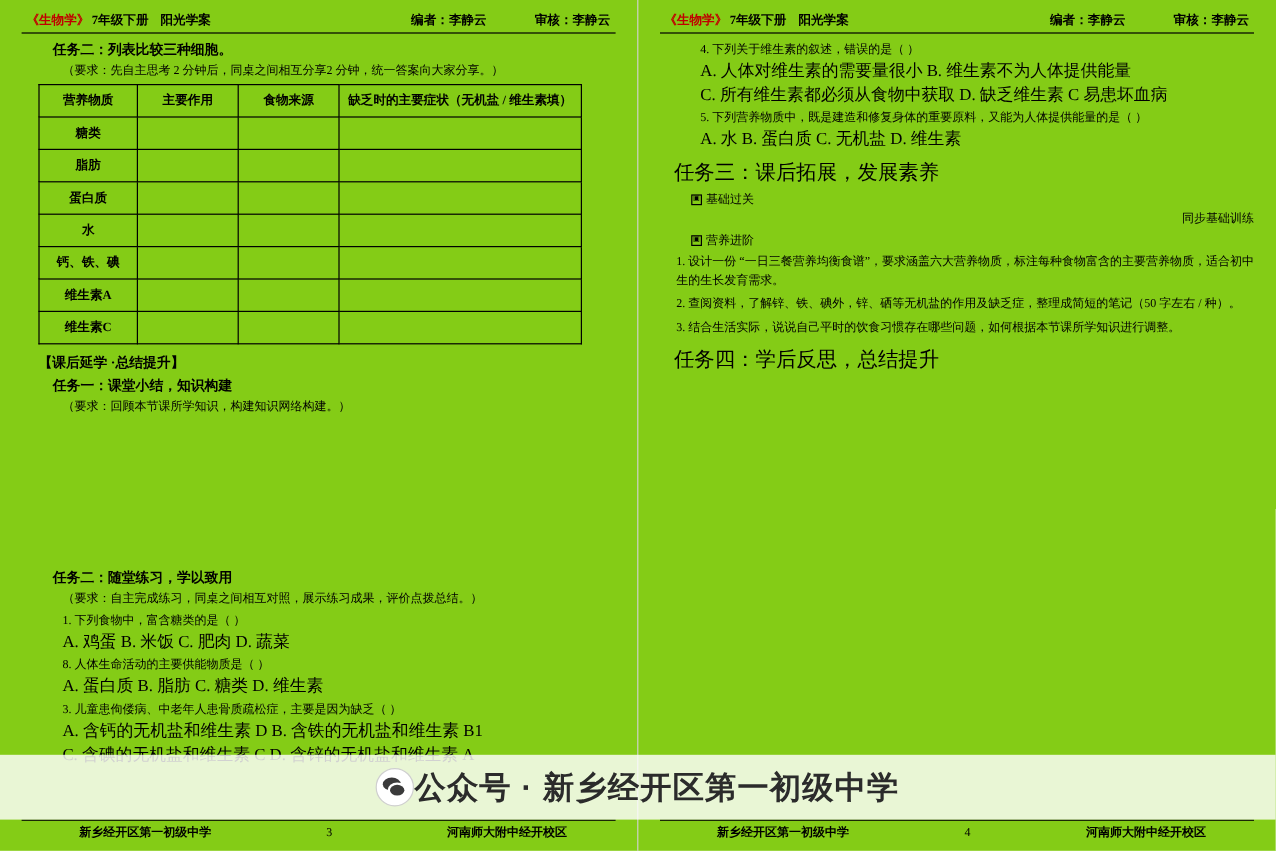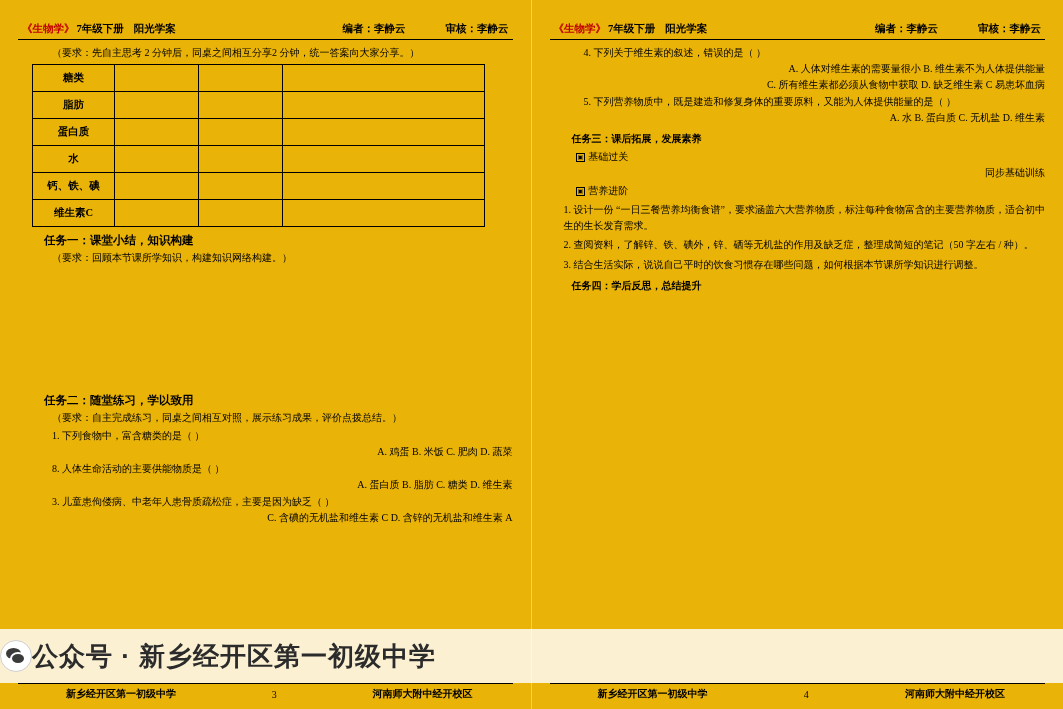--- a/index.html
+++ b/index.html
@@ -19,22 +19,22 @@
     display: flex;
     width: 1063px;
     height: 709px;
     box-sizing: border-box;
   }
   .page {
     position: relative;
     width: 636px;
     height: 709px;
     box-sizing: border-box;
-    padding: 20px 18px 0 18px;
-    background: #eab308;
+    padding: 8px 18px 0 18px;
+    background: #84cc16;
   }
   .page.left { border-right: 1px solid #cfcfcf; }
 
   .hdr {
     display: flex;
     align-items: baseline;
     font-size: 10.5px;
     font-weight: bold;
     padding: 2px 4px 3px 4px;
     border-bottom: 1px solid #000;
@@ -84,23 +84,22 @@
     margin: 8px 0 4px 14px;
   }
   .blank-gap { height: 120px; }
   .blank-gap-sm { height: 34px; }
 
   .q {
     font-size: 10px;
     margin: 3px 0 2px 34px;
   }
   .opts {
-    font-size: 10px;
+    font-size: 14px;
     margin: 2px 0 2px 34px;
-    text-align: right;
   }
   .bullet {
     font-size: 10px;
     margin: 4px 0 2px 26px;
   }
   .bullet .marker {
     display: inline-block;
     border: 1px solid #000;
     font-size: 6px;
     line-height: 7px;
@@ -113,23 +112,23 @@
     margin: 2px 0 2px 34px;
     text-align: right;
   }
   .para2 {
     font-size: 10px;
     margin: 4px 0 3px 14px;
     line-height: 1.55;
     text-align: justify;
   }
   .task-title2 {
-    font-size: 10px;
-    font-weight: bold;
-    margin: 7px 0 4px 22px;
+    font-size: 17px;
+    font-weight: normal;
+    margin: 7px 0 4px 12px;
   }
 
   .footer {
     position: absolute;
     left: 18px;
     right: 18px;
     bottom: 8px;
     border-top: 1px solid #000;
     padding-top: 3px;
     display: flex;
@@ -143,21 +142,21 @@
 
   
   .watermark {
     position: absolute;
     left: 0;
     right: 0;
     bottom: 26px;
     height: 54px;
     display: flex;
     align-items: center;
-    justify-content: flex-start;
+    justify-content: center;
     pointer-events: none;
     background: rgba(255,255,255,0.82);
   }
   .watermark .wm-logo {
     width: 30px;
     height: 30px;
     border-radius: 50%;
     background: #ffffff;
     border: 1px solid #cfcfcf;
     position: relative;
@@ -198,31 +197,38 @@
     <div class="hdr">
       <span class="subj">《生物学》</span>
       <span class="grade">7年级下册</span>
       <span class="course">阳光学案</span>
       <span class="who">
         <span>编者：李静云</span>
         <span>审核：李静云</span>
       </span>
     </div>
 
+    <div class="task-title">任务二：列表比较三种细胞。</div>
     <div class="req">（要求：先自主思考 2 分钟后，同桌之间相互分享2 分钟，统一答案向大家分享。）</div>
 
     <table class="nutrient">
       <colgroup>
           <col class="c1">
           <col class="c2">
           <col class="c3">
           <col class="c4">
         </colgroup>
       <tbody>
         <tr>
+          <td>营养物质</td>
+          <td>主要作用</td>
+          <td>食物来源</td>
+          <td>缺乏时的主要症状（无机盐 / 维生素填）</td>
+        </tr>
+        <tr>
           <td>糖类</td>
           <td></td>
           <td></td>
           <td></td>
         </tr>
         <tr>
           <td>脂肪</td>
           <td></td>
           <td></td>
           <td></td>
@@ -234,46 +240,54 @@
           <td></td>
         </tr>
         <tr>
           <td>水</td>
           <td></td>
           <td></td>
           <td></td>
         </tr>
         <tr>
           <td>钙、铁、碘</td>
+          <td></td>
+          <td></td>
+          <td></td>
+        </tr>
+        <tr>
+          <td>维生素A</td>
           <td></td>
           <td></td>
           <td></td>
         </tr>
         <tr>
           <td>维生素C</td>
           <td></td>
           <td></td>
           <td></td>
         </tr>
       </tbody>
     </table>
 
+    <div class="section-head">【课后延学 ·总结提升】</div>
     <div class="task-title">任务一：课堂小结，知识构建</div>
     <div class="req">（要求：回顾本节课所学知识，构建知识网络构建。）</div>
 
     <div class="blank-gap"></div>
 
     <div class="task-title">任务二：随堂练习，学以致用</div>
     <div class="req">（要求：自主完成练习，同桌之间相互对照，展示练习成果，评价点拨总结。）</div>
 
     <div class="q">1. 下列食物中，富含糖类的是（ ）</div>
     <div class="opts">A. 鸡蛋 B. 米饭 C. 肥肉 D. 蔬菜</div>
     <div class="q">8. 人体生命活动的主要供能物质是（ ）</div>
     <div class="opts">A. 蛋白质 B. 脂肪 C. 糖类 D. 维生素</div>
     <div class="q">3. 儿童患佝偻病、中老年人患骨质疏松症，主要是因为缺乏（ ）</div>
+    <div class="opts">A. 含钙的无机盐和维生素 D B.  含铁的无机盐和维生素 B1</div>
     <div class="opts">C. 含碘的无机盐和维生素 C D.  含锌的无机盐和维生素 A</div>
 
     <div class="footer">
       <span class="f-left">新乡经开区第一初级中学</span>
       <span class="f-center">3</span>
       <span class="f-right">河南师大附中经开校区</span>
     </div>
   </div>
 
   <div class="page right">

